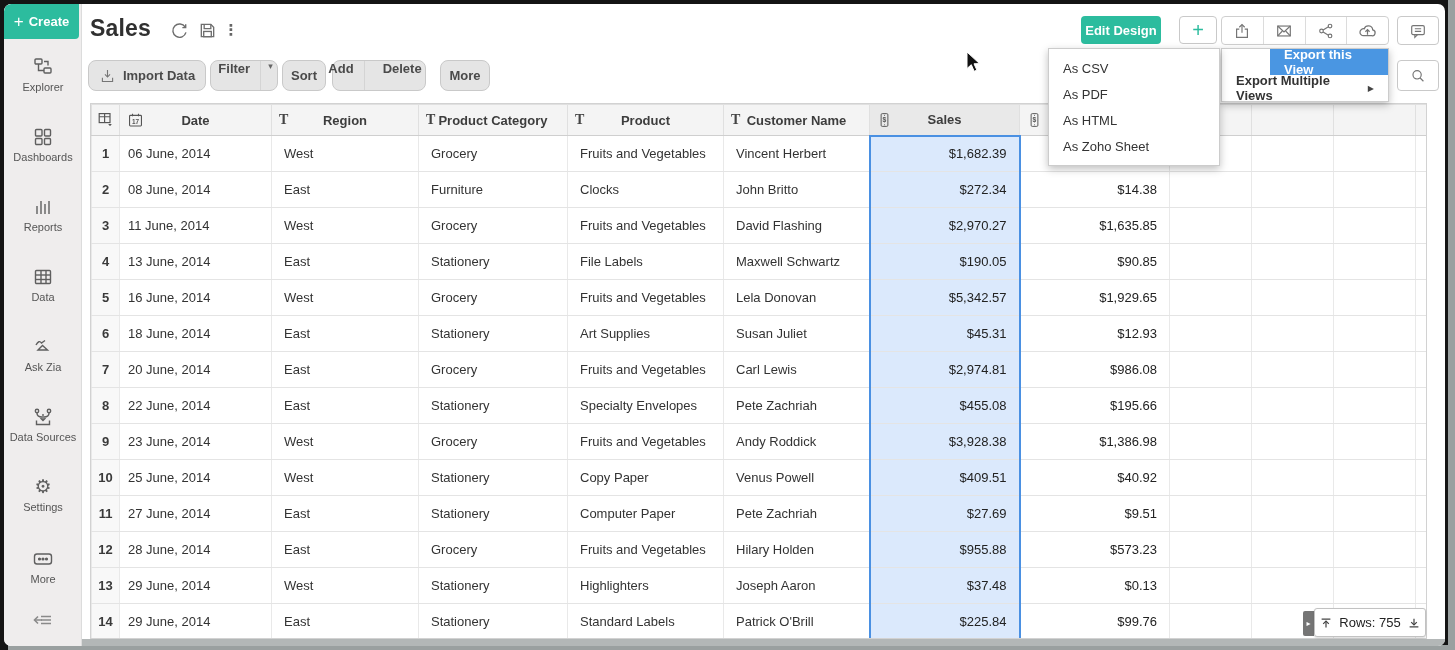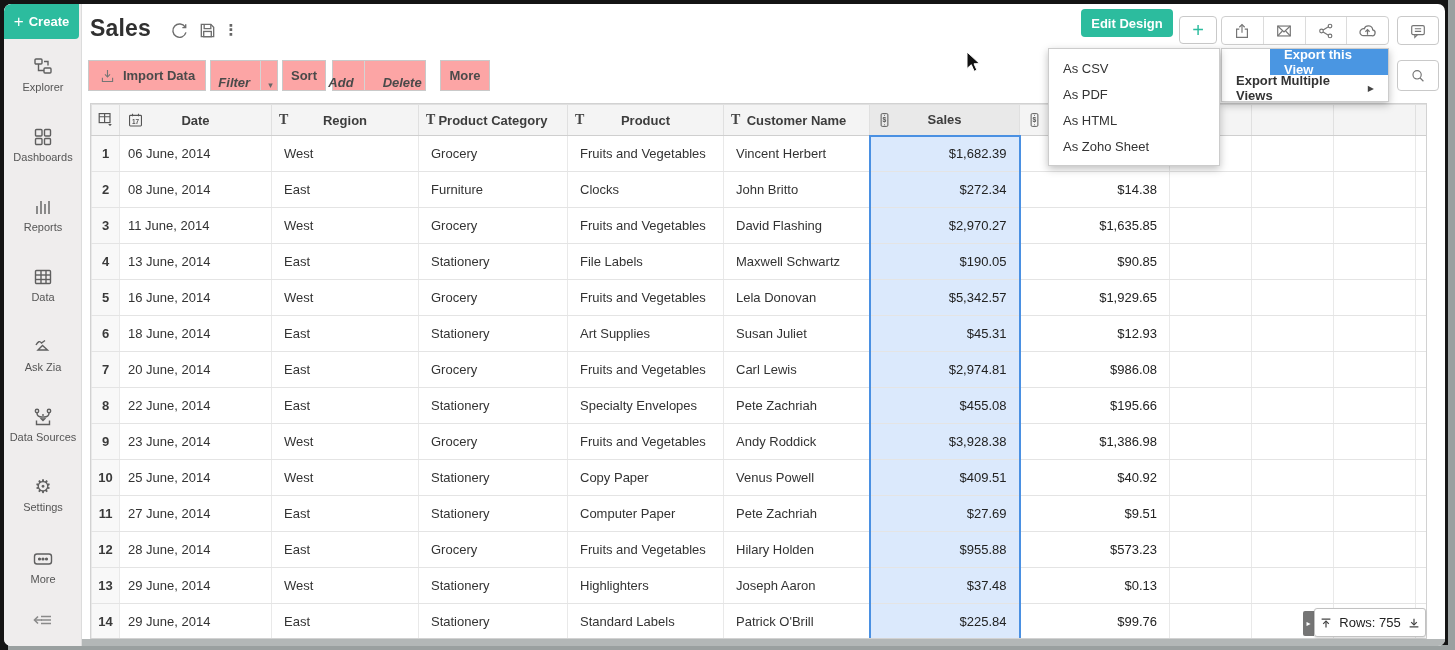--- a/index.html
+++ b/index.html
@@ -32,23 +32,23 @@
   .whitebtn { position:absolute; background:#fff; border:1px solid #c9c9c9; border-radius:4px;
     display:flex; align-items:center; justify-content:center; }
   .plus-teal { color:#2cbc9e; font-size:20px; font-weight:400; }
   .icon-group { position:absolute; left:1217px; top:12px; width:168px; height:29px; display:flex;
     background:#fff; border:1px solid #cfcfcf; border-radius:4px; }
   .icon-cell { flex:1; display:flex; align-items:center; justify-content:center; border-right:1px solid #dcdcdc; }
   .icon-cell:last-child { border-right:none; }
   .gicon { stroke:#757575; fill:none; stroke-width:1.3; }
 
   
-  .tb { position:absolute; top:56px; height:31px; background:#fca5a5; border:1px solid #c9c9c9; border-radius:0;
+  .tb { position:absolute; top:56px; height:31px; background:#e5e5e5; border:1px solid #c9c9c9; border-radius:8px;
     display:flex; align-items:center; justify-content:center; font-size:13px; font-weight:700; color:#4a4a4a; }
-  .split > .part { height:100%; display:flex; align-items:flex-end; justify-content:center; padding:0 10px;font-style:italic; }
+  .split > .part { height:100%; display:flex; align-items:flex-start; justify-content:center; padding:0 10px; }
   .split > .part + .part { border-left:1px solid #d4d4d4; padding:0 7px; }
   .caret { font-size:9px; color:#666; }
 
   
   .table-wrap { position:absolute; left:86px; top:99px; width:1337px; height:536px; overflow:hidden;
     border:1px solid #d2d2d2; background:#fff; }
   table { border-collapse:collapse; table-layout:fixed; width:1384px; }
   th { height:31px; background:#f4f4f4; border:1px solid #e0e0e0; border-bottom:1px solid #cfcfcf;
     font-size:13px; font-weight:700; color:#3d3d3d; position:relative; text-align:center; padding:0 4px;margin-top:9px; }
   th .hic { position:absolute; left:7px; top:50%; transform:translateY(-50%); display:flex; align-items:center; }
@@ -211,21 +211,21 @@
     <svg width="19" height="19" viewBox="0 0 20 20" class="gicon" style="stroke:#6e6e6e;stroke-width:1.4">
         <path d="M3.5 3.5 h10 l3 3 v10 h-13 z"></path>
         <path d="M6.5 3.5 v4.5 h7 v-4.5"></path>
         <rect x="6" y="11" width="8" height="5.5"></rect>
       </svg>
   </div>
   <div class="title-ic" style="left:216px">
     <span class="kebab">⋮</span>
   </div>
 
-  <button class="tealbtn" style="left:1077px;top:5px;width:92px;height:28px">
+  <button class="tealbtn" style="left:1077px;top:12px;width:80px;height:28px">
     <span>Edit Design</span>
   </button>
   <button class="whitebtn" style="left:1175px;top:12px;width:38px;height:28px">
     <span class="plus-teal">+</span>
   </button>
 
   <div class="icon-group">
     <div class="icon-cell">
       <svg width="18" height="18" viewBox="0 0 20 20" class="gicon">
           <path d="M7 8 H4 v9 h12 v-9 h-3"></path>

